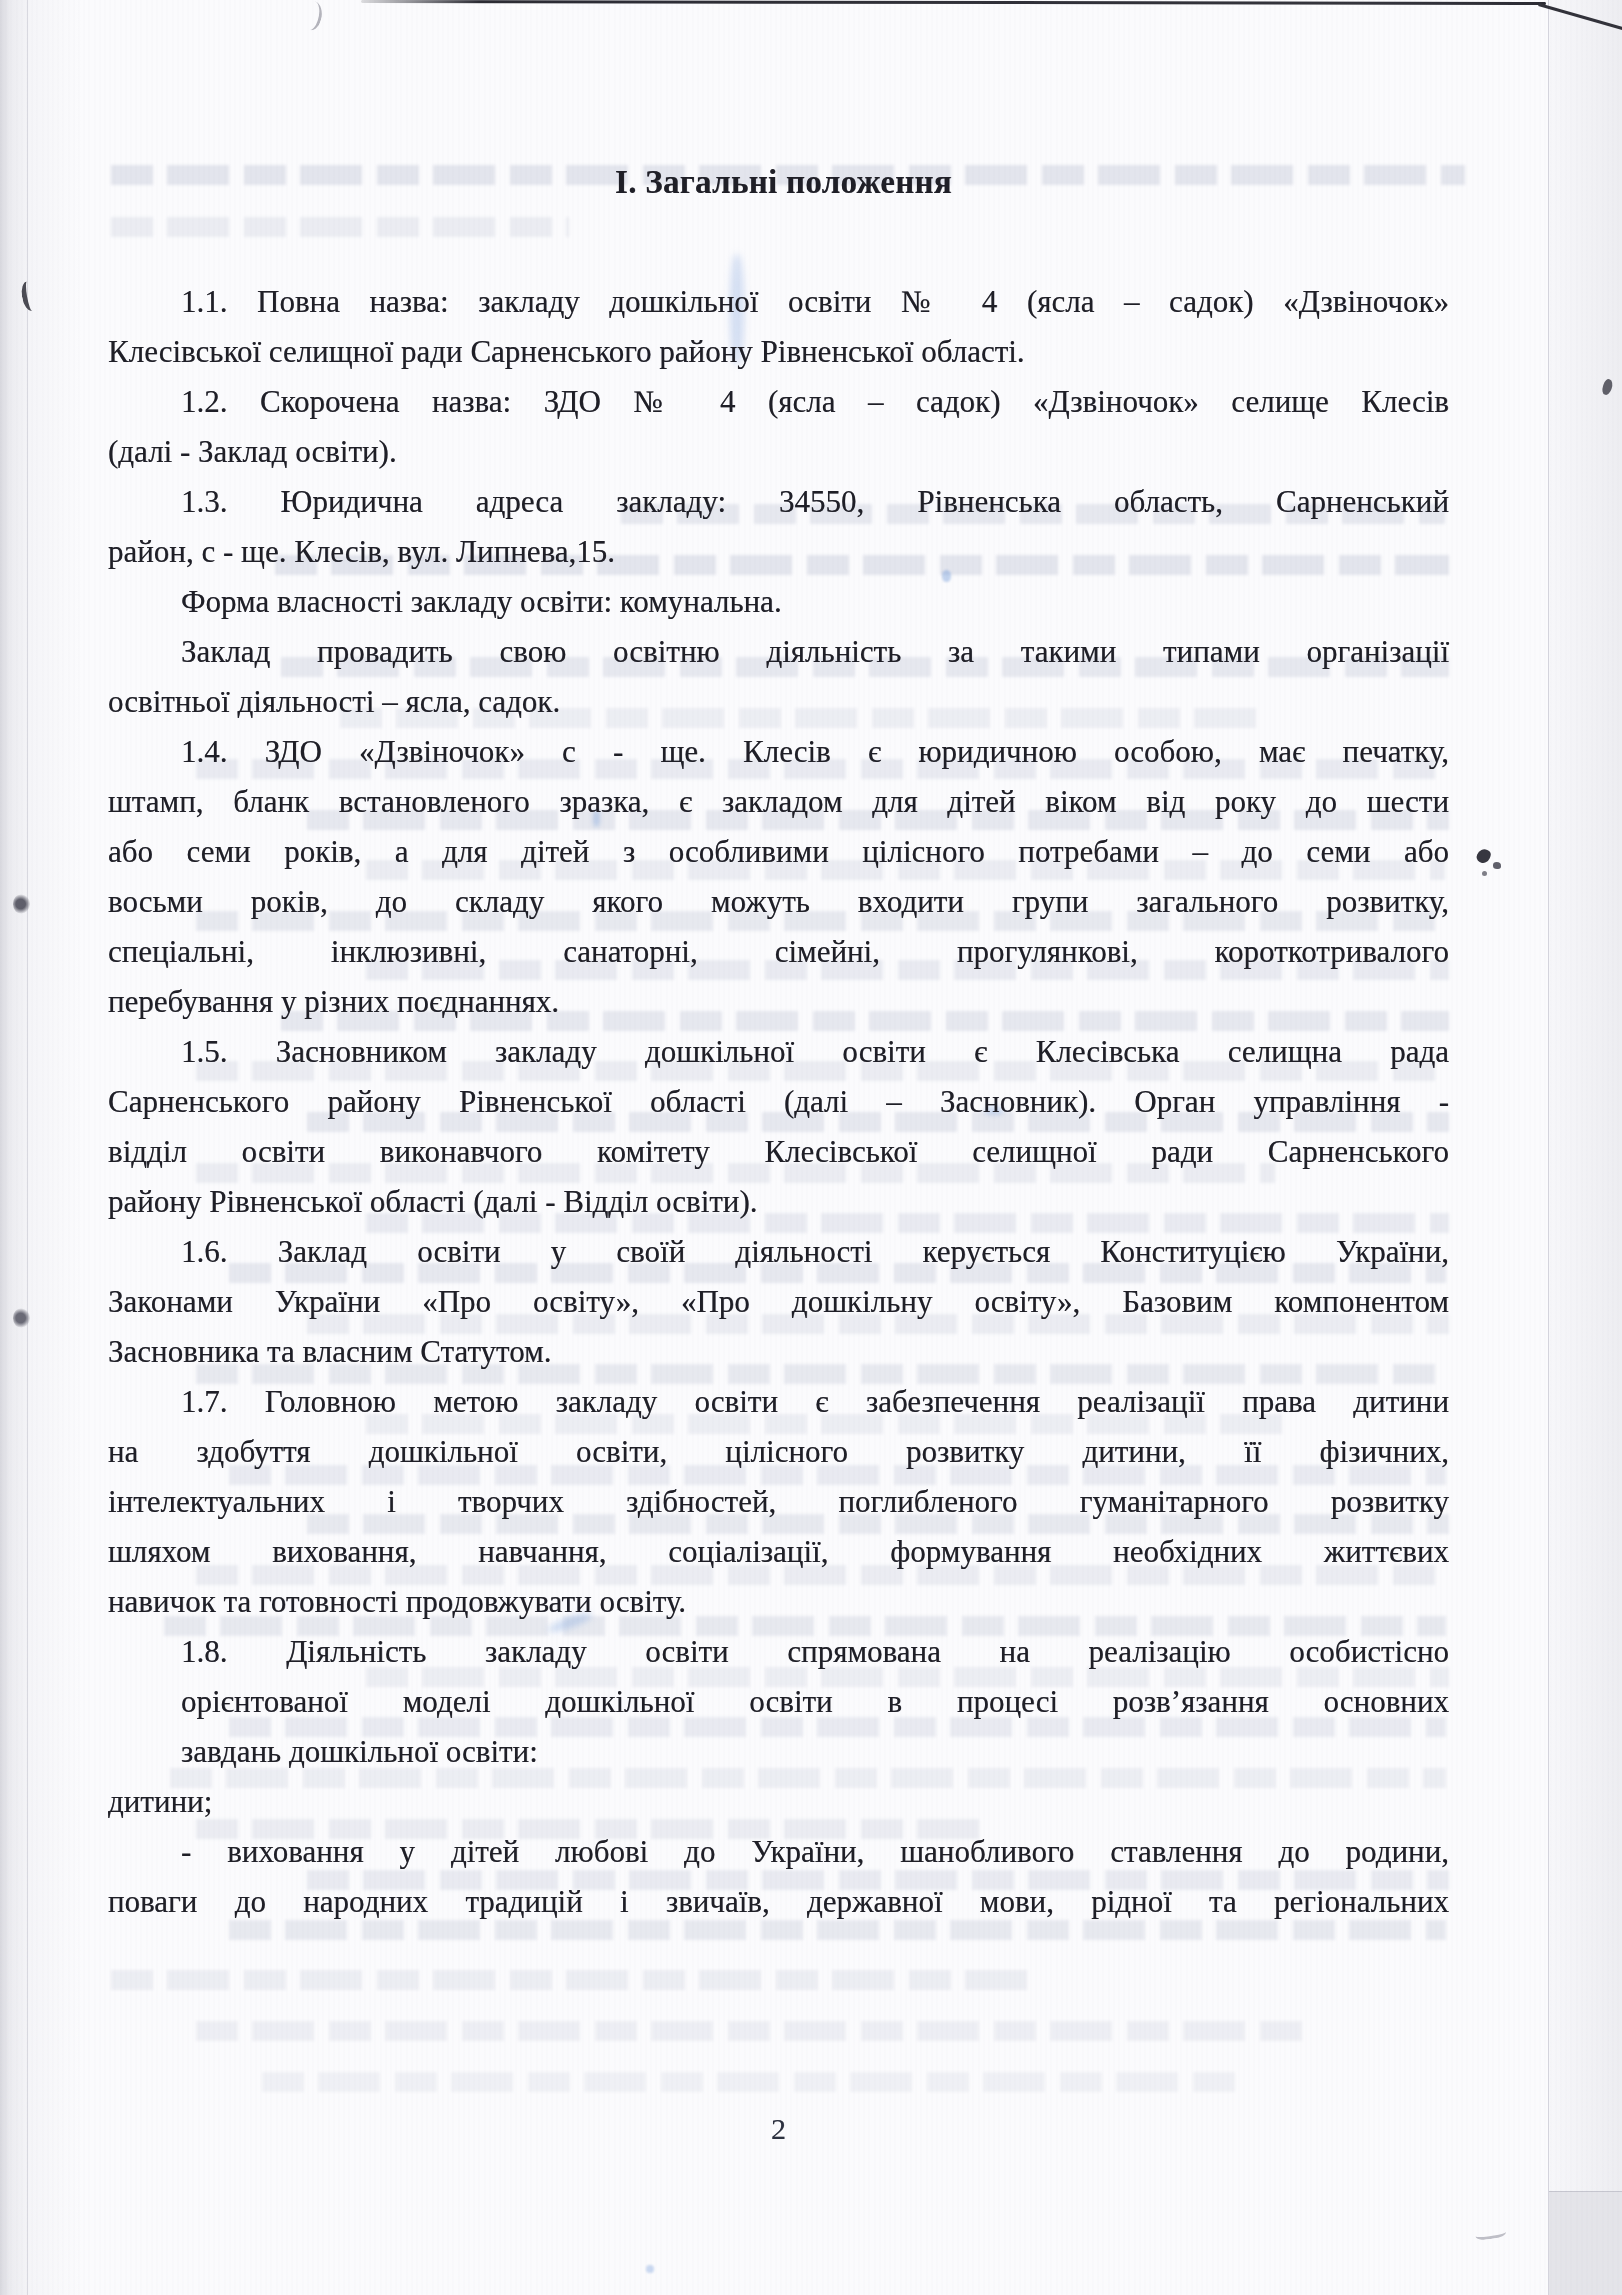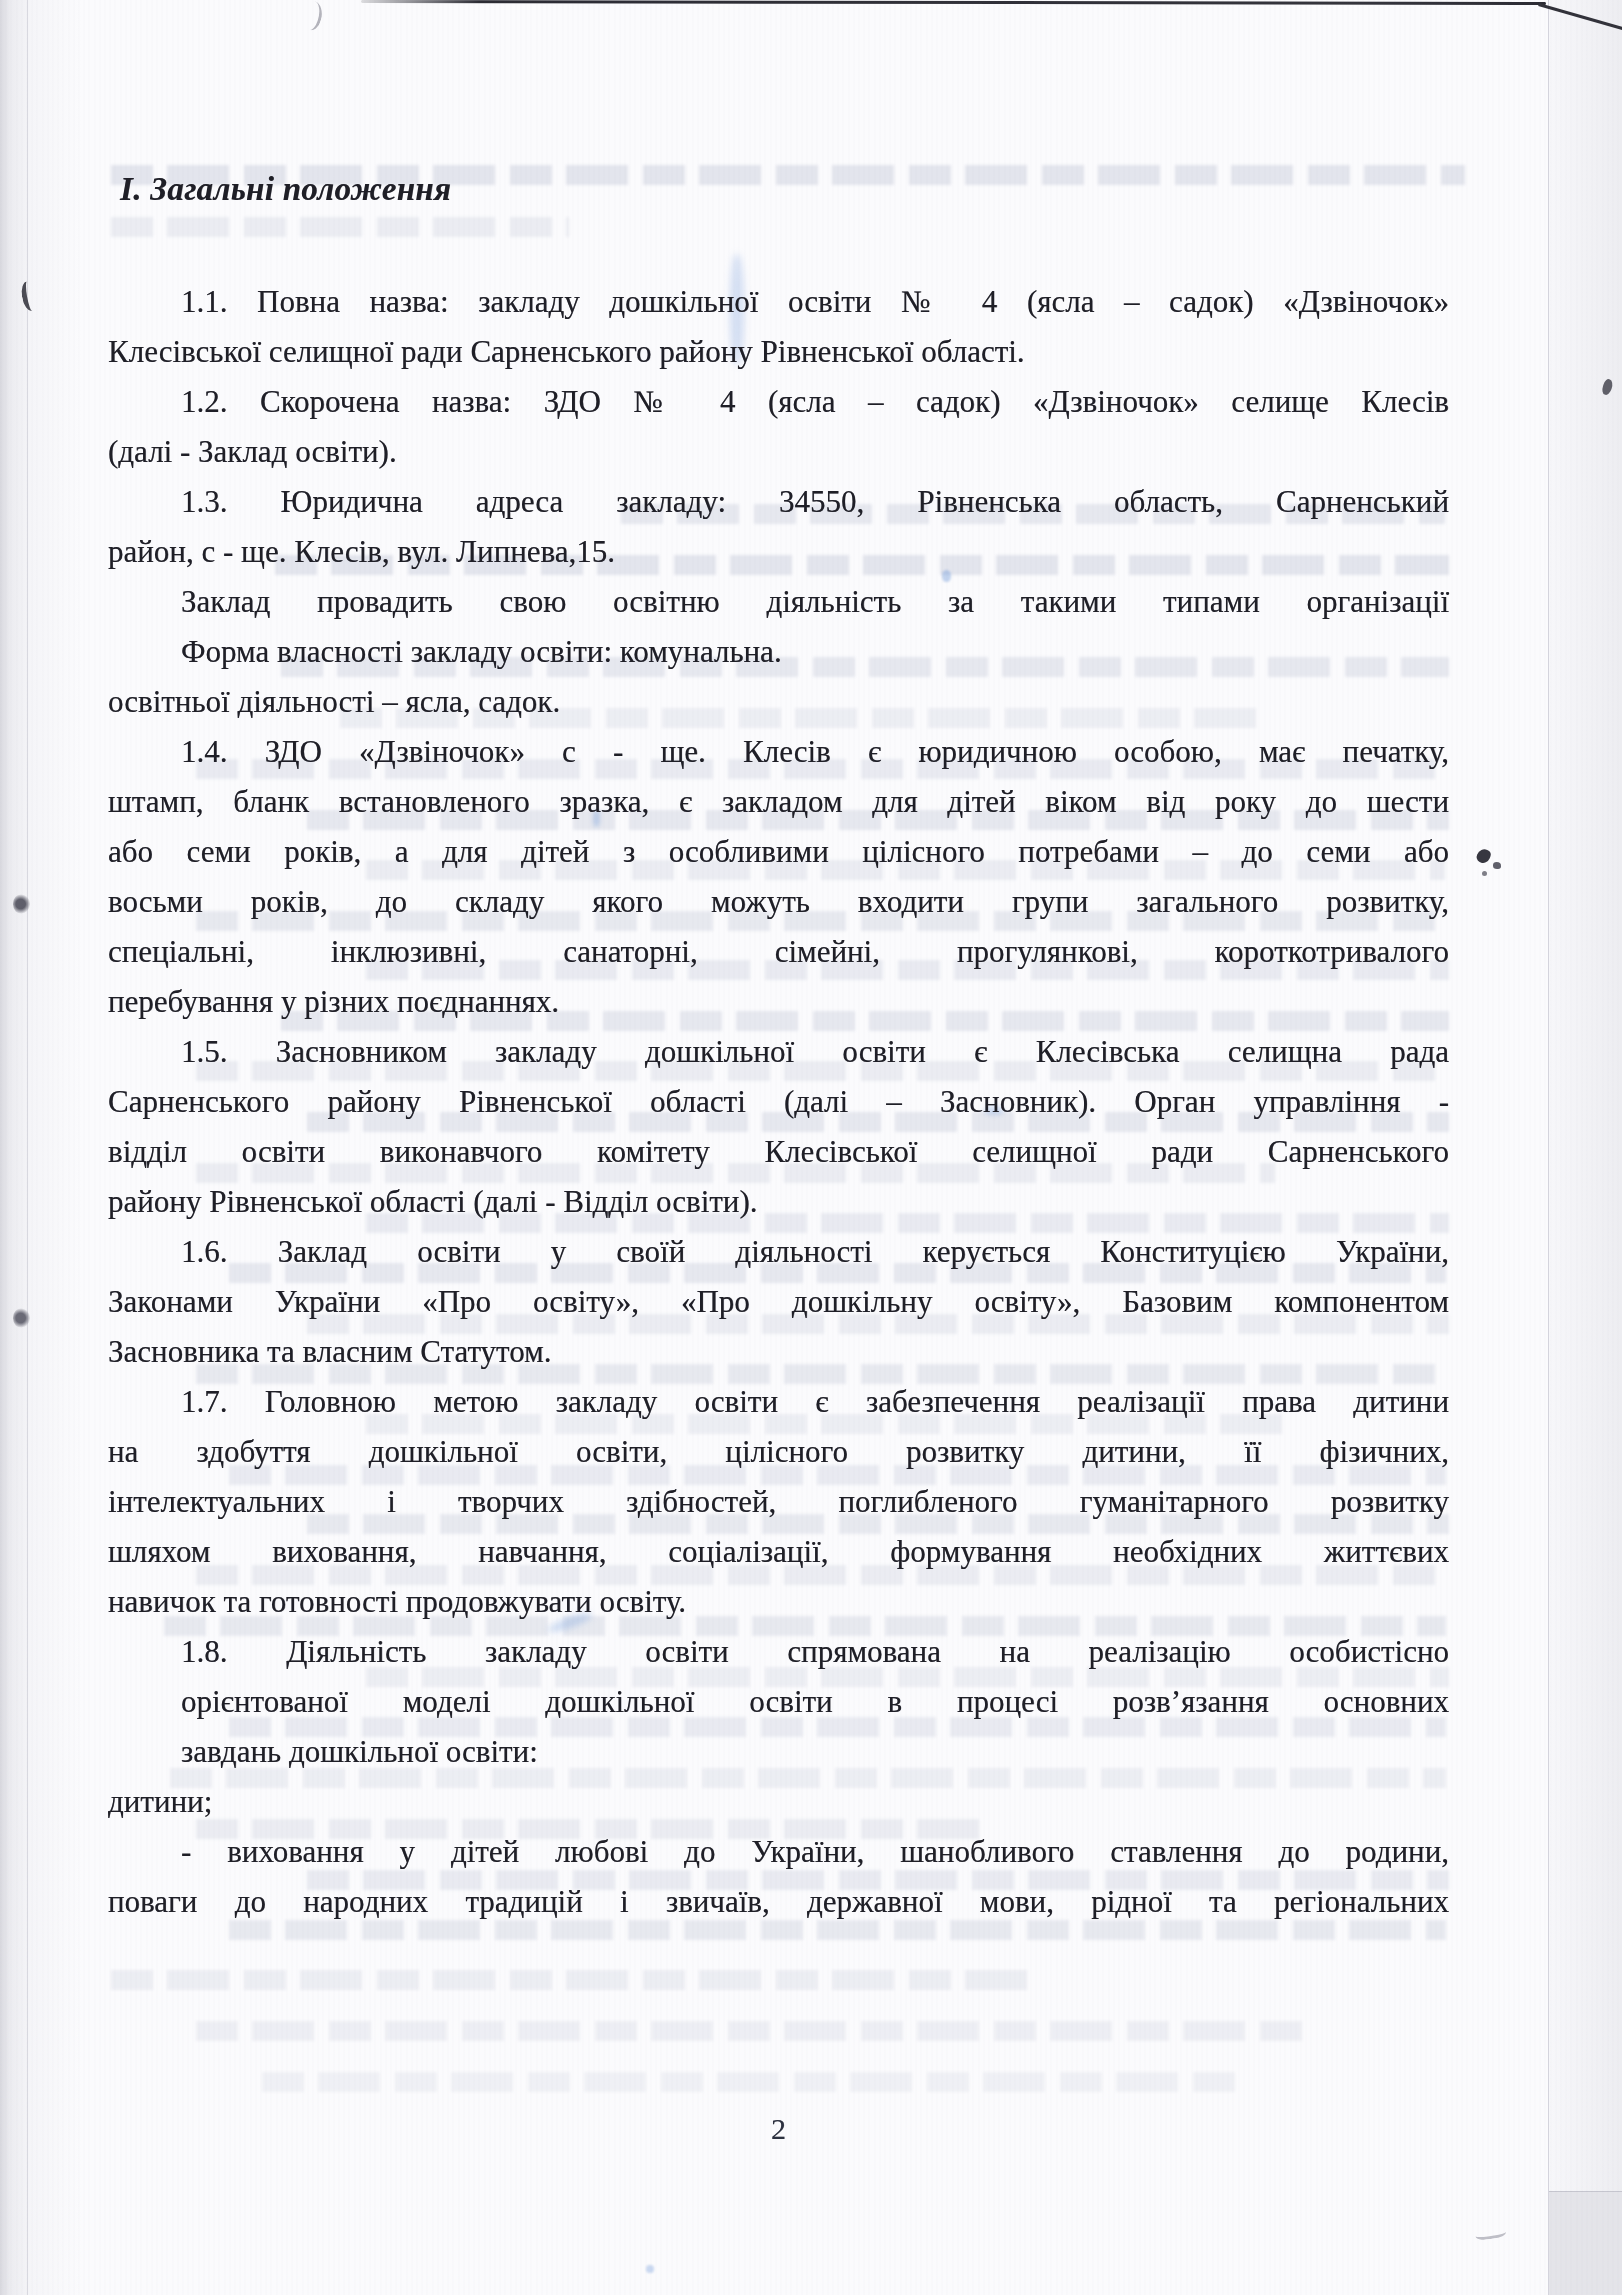--- a/index.html
+++ b/index.html
@@ -42,23 +42,23 @@
     border-radius:45% 55% 50% 50%;transform:rotate(18deg);opacity:.8;}
   .squiggle-bottom{position:absolute;left:1475px;top:2227px;width:31px;height:9.2px;
     border-bottom:3.3px solid #8f8f9c;border-radius:40%;transform:rotate(-8deg);opacity:.55;}
   .blu{position:absolute;border-radius:45%;pointer-events:none;}
   
   .ghost{position:absolute;height:19.6px;pointer-events:none;
     color:rgba(104,116,152,.55);filter:blur(1.4px);
     background:repeating-linear-gradient(90deg,currentColor 0 42px,rgba(0,0,0,0) 42px 56px,currentColor 56px 118px,rgba(0,0,0,0) 118px 133px);}
   
   .doc{position:absolute;left:108px;top:0;width:1341px;color:#1f1f27;}
-  .title{position:absolute;left:0;top:159px;width:100%;margin:12px;
+  .title{position:absolute;left:0;top:159px;width:100%;margin:5px;text-align:center;
     font-size:33px;font-weight:700;letter-spacing:0.3px;
-    text-shadow:0.3px 0.4px 0.6px rgba(25,25,35,.5);font-style:italic;}
+    text-shadow:0.3px 0.4px 0.6px rgba(25,25,35,.5);}
   .doc-lines{position:absolute;left:0;top:277px;width:1341px;font-size:31px;}
   .line{height:50px;line-height:50px;white-space:nowrap;
     text-shadow:0.3px 0.4px 0.6px rgba(25,25,35,.45), -0.1px -0.1px 0.4px rgba(25,25,35,.2);}
   .line.j{white-space:normal;text-align:justify;text-align-last:justify;}
   .line.i{padding-left:73px;}
   .pageno{position:absolute;left:0;top:2112px;width:1341px;text-align:center;
     font-size:30px;color:#2c3140;text-shadow:0.2px 0.3px 0.5px rgba(25,25,35,.4);}
 </style>
 </head>
 <body>
@@ -128,22 +128,22 @@
 
   <div class="doc">
     <h1 class="title">І. Загальні положення</h1>
     <div class="doc-lines" id="doc-lines">
         <div class="line j i">1.1. Повна назва: закладу дошкільної освіти № 4 (ясла – садок) «Дзвіночок»</div>
         <div class="line">Клесівської селищної ради Сарненського району Рівненської області.</div>
         <div class="line j i">1.2. Скорочена назва: ЗДО № 4 (ясла – садок) «Дзвіночок» селище Клесів</div>
         <div class="line">(далі - Заклад освіти).</div>
         <div class="line j i">1.3. Юридична адреса закладу: 34550, Рівненська область, Сарненський</div>
         <div class="line">район, с - ще. Клесів, вул. Липнева,15.</div>
+        <div class="line i">Форма власності закладу освіти: комунальна.</div>
         <div class="line j i">Заклад провадить свою освітню діяльність за такими типами організації</div>
-        <div class="line i">Форма власності закладу освіти: комунальна.</div>
         <div class="line">освітньої діяльності – ясла, садок.</div>
         <div class="line j i">1.4. ЗДО «Дзвіночок» с - ще. Клесів є юридичною особою, має печатку,</div>
         <div class="line j">штамп, бланк встановленого зразка, є закладом для дітей віком від року до шести</div>
         <div class="line j">або семи років, а для дітей з особливими цілісного потребами – до семи або</div>
         <div class="line j">восьми років, до складу якого можуть входити групи загального розвитку,</div>
         <div class="line j">спеціальні, інклюзивні, санаторні, сімейні, прогулянкові, короткотривалого</div>
         <div class="line">перебування у різних поєднаннях.</div>
         <div class="line j i">1.5. Засновником закладу дошкільної освіти є Клесівська селищна рада</div>
         <div class="line j">Сарненського району Рівненської області (далі – Засновник). Орган управління -</div>
         <div class="line j">відділ освіти виконавчого комітету Клесівської селищної ради Сарненського</div>

